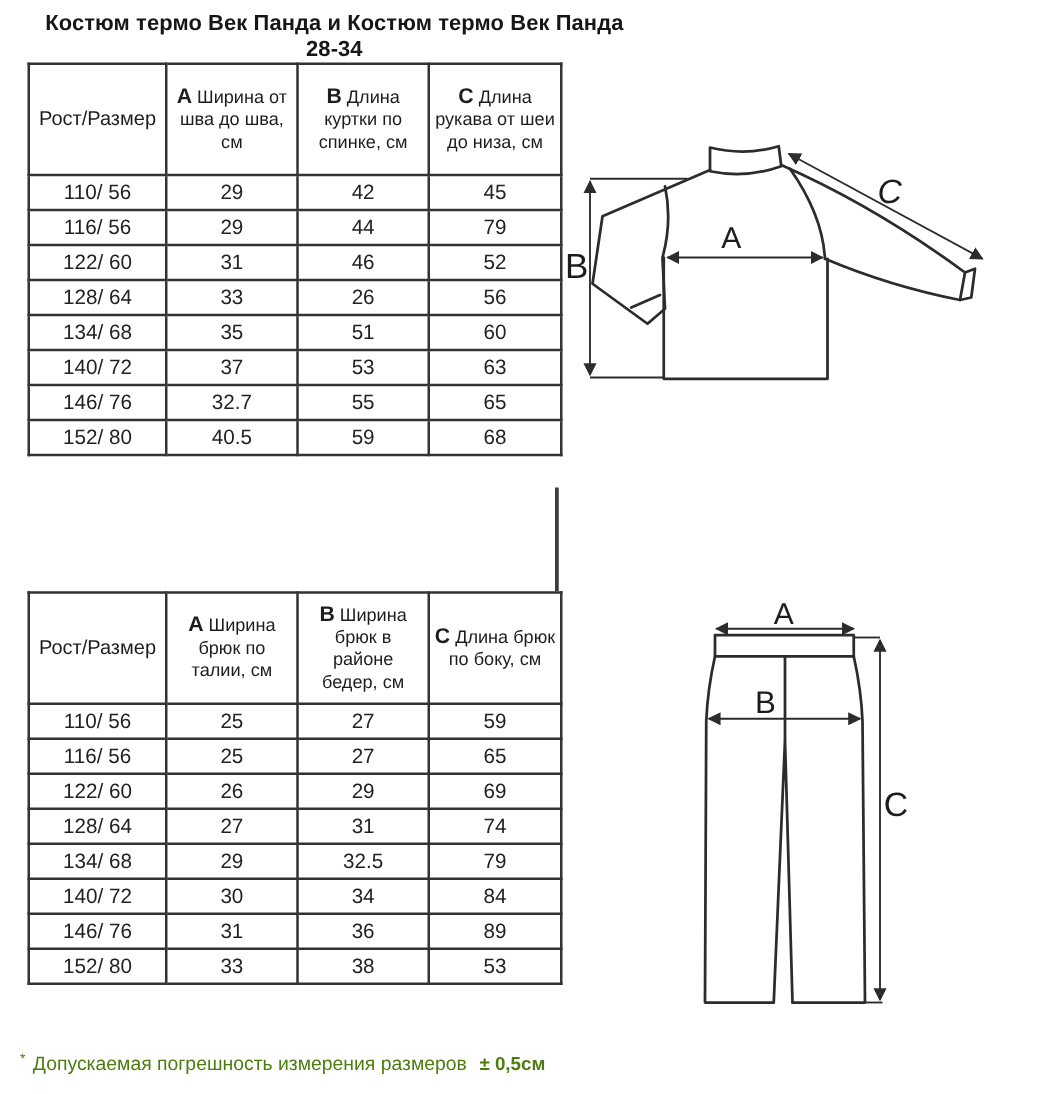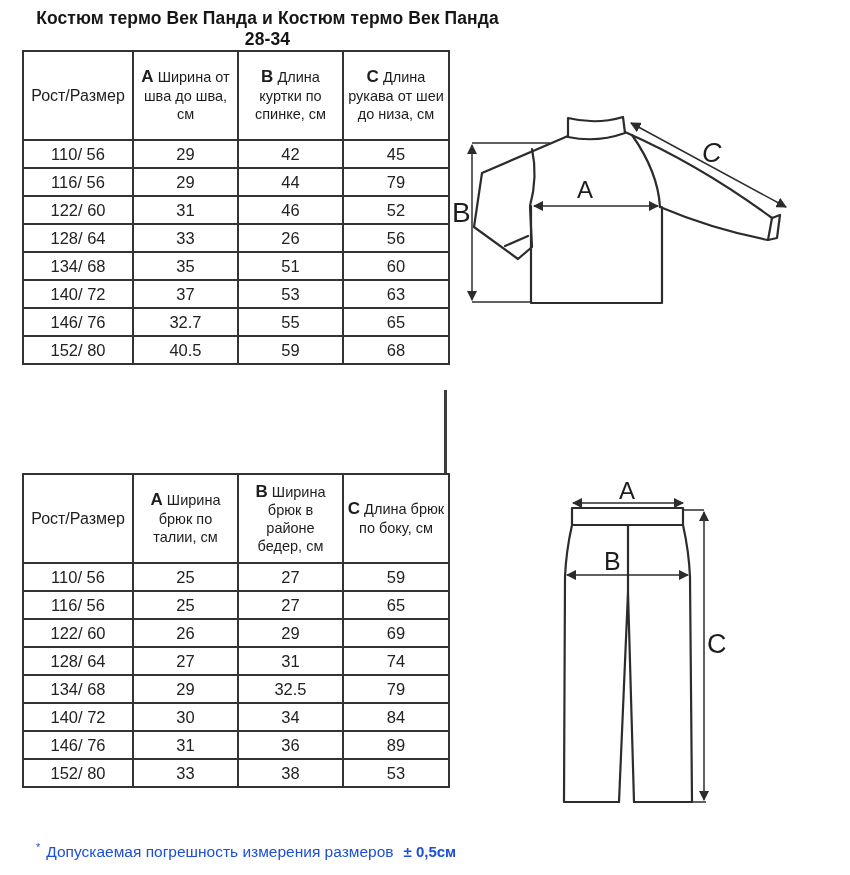--- a/index.html
+++ b/index.html
@@ -14,21 +14,21 @@
   .szt td{border:2px solid #333;text-align:center;vertical-align:middle;padding:0 3px;}
   tr.st{height:28px;}
   tr.st td{font-size:16.5px;font-weight:700;}
   tr.ch{height:89px;}
   tr.ch td{font-size:14.5px;line-height:1.22;white-space:pre-line;}
   tr.ch td.c0{font-size:16px;font-weight:400;white-space:normal;}
   .hl{font-weight:700;font-size:17px;}
   tr.dr{height:28px;}
   tr.dr td{font-size:16.5px;color:#222;}
   .frame-line{position:absolute;left:444px;top:390px;width:3px;height:85px;background:#3c3c3c;}
-  .footnote{position:absolute;left:36px;top:841px;font-size:15.5px;color:#1d4ed8;}
+  .footnote{position:absolute;left:16px;top:841px;font-size:15.5px;color:#4d7c0f;}
   .fn-mark{vertical-align:super;font-size:11px;margin-right:6px;}
   .fn-tol{margin-left:10px;font-weight:700;font-size:15px;}
   .diagram{position:absolute;}
   .jk{left:450px;top:85px;}
   .pt{left:540px;top:480px;}
   .outline{fill:none;stroke:#2c2c2c;stroke-width:2.2;stroke-linejoin:round;stroke-linecap:round;}
   .dim{fill:none;stroke:#2c2c2c;stroke-width:1.5;}
   .dimlabel{fill:#1d1d1d;font-family:"Liberation Sans","DejaVu Sans",sans-serif;}
 </style>
 </head>

